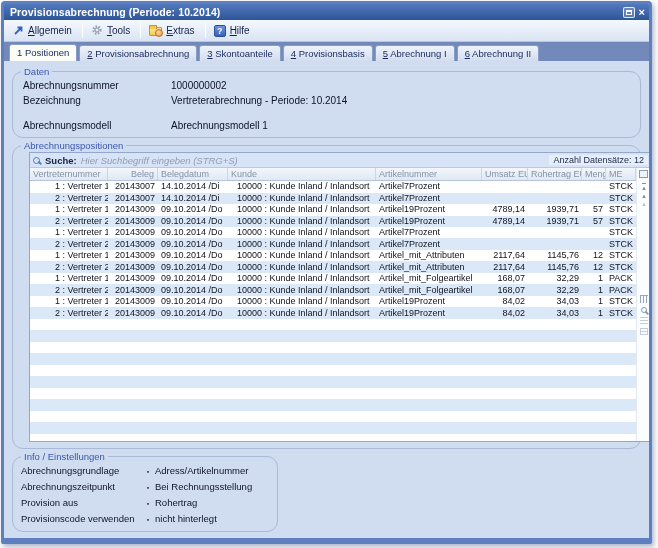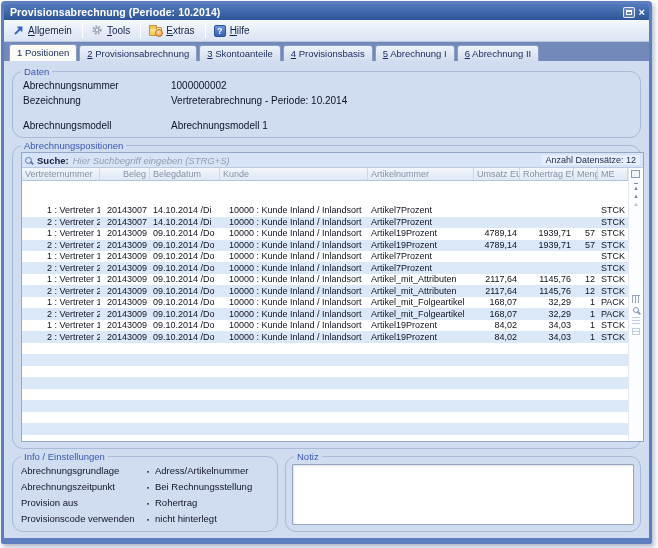--- a/index.html
+++ b/index.html
@@ -48,38 +48,38 @@
   .content { flex:1; display:flex; flex-direction:column; padding:3px 8px 6px; min-height:0; }
   .groupbox { position:relative; border:1px solid #a9b9d6; border-radius:11px; margin-top:7px; }
   .legend { position:absolute; top:-6px; left:8px; background:#d0ddf1; padding:0 3px;
             font-size:9.5px; color:#3b57ae; line-height:11px; }
   
   .daten { flex:0 0 62px; padding:8px 10px 2px; }
   .field-row { display:flex; font-size:10px; color:#0d1226; margin-bottom:3px; line-height:12px; }
   .field-row .lbl { flex:0 0 148px; }
   .field-row.gap-above { margin-top:13px; }
   
-  .positionen { flex:1 1 auto; min-height:0; padding:6px 8px 6px; display:flex; }
+  .positionen { flex:1 1 auto; min-height:0; padding:6px 16px 6px; display:flex; }
   .grid { flex:1; border:1px solid #95a7c6; background:#fff; display:flex; flex-direction:column; min-height:0; }
   .search-row { flex:0 0 15px; display:flex; align-items:center; gap:4px; padding:0 3px;
                 background:#d7e4f7; border-bottom:1px solid #bac9df; font-size:9.5px; }
   .mag { position:relative; width:7px; height:7px; border:1.5px solid #5b7cae; border-radius:50%; margin-right:1px; }
   .mag::after { content:""; position:absolute; width:4px; height:1.5px; background:#5b7cae;
                 transform:rotate(45deg); right:-3px; bottom:-1px; }
   .search-lbl { font-weight:bold; color:#17223f; }
   .search-ph { flex:1; font-style:italic; color:#939db0; white-space:nowrap; overflow:hidden; }
   .count { background:#e6eefb; padding:0 4px; font-size:9px; color:#23304e; border-radius:1px; }
   .grid-main { flex:1; display:flex; min-height:0; }
   .tbl { flex:1; display:flex; flex-direction:column; min-width:0; min-height:0; }
   .thead { flex:0 0 13px; display:flex; background:linear-gradient(#f3f7fc,#dfe8f4);
            border-bottom:1px solid #b6c4da; }
   .th { font-size:9px; color:#8691a6; padding:1px 3px 0; border-right:1px solid #cbd6e8;
         white-space:nowrap; overflow:hidden; }
   .tbody { flex:1; overflow:hidden;
-           background:repeating-linear-gradient(to bottom,#ffffff 0 11.5px,#dbe8f8 11.5px 23px);margin-top:24px; }
+           background:repeating-linear-gradient(to bottom,#ffffff 0 11.5px,#dbe8f8 11.5px 23px); }
   .tr { display:flex; height:11.5px; line-height:11.5px; }
   .td { font-size:9px; color:#10131f; padding:0 3px; white-space:nowrap; overflow:hidden; }
   .c0{width:78px;} .c1{width:50px;text-align:right;} .c2{width:70px;} .c3{width:148px;}
   .c4{width:106px;} .c5{width:46px;text-align:right;} .c6{width:54px;text-align:right;}
   .c7{width:24px;text-align:right;} .c8{flex:1;}
   .td.c0{padding-left:25px;} .td.c3{padding-left:9px;}
   
   .side { flex:0 0 15px; background:#fcfdff; border-left:1px solid #e2e9f3; display:flex;
           flex-direction:column; align-items:center; color:#8a99b4; }
   .side .corner { height:13px; display:flex; align-items:center; }
@@ -376,20 +376,16 @@
           <span class="lbl">Provision aus</span>
           <span class="blt">▪</span>
           <span class="val">Rohertrag</span>
         </div>
         <div class="info-row">
           <span class="lbl">Provisionscode verwenden</span>
           <span class="blt">▪</span>
           <span class="val">nicht hinterlegt</span>
         </div>
       </div>
-      <div class="groupbox notiz-box">
-        <span class="legend">Notiz</span>
-        <textarea value="" style=""></textarea>
-      </div>
     </div>
 
   </div>
 </div>
 
 </body></html>

